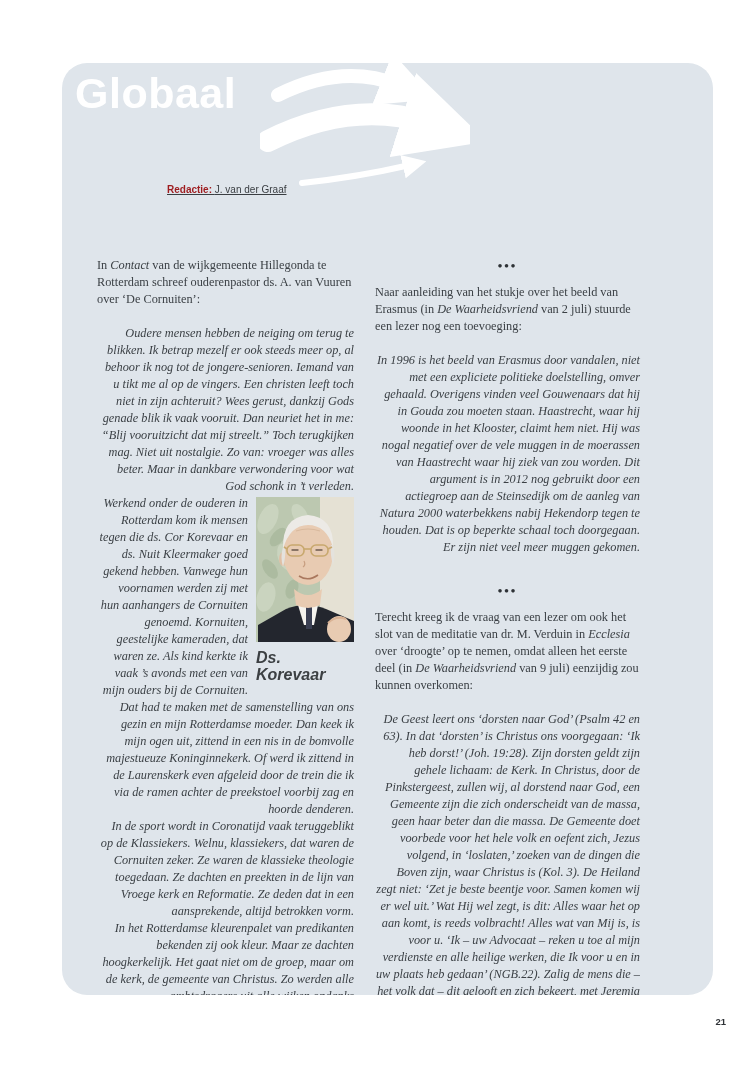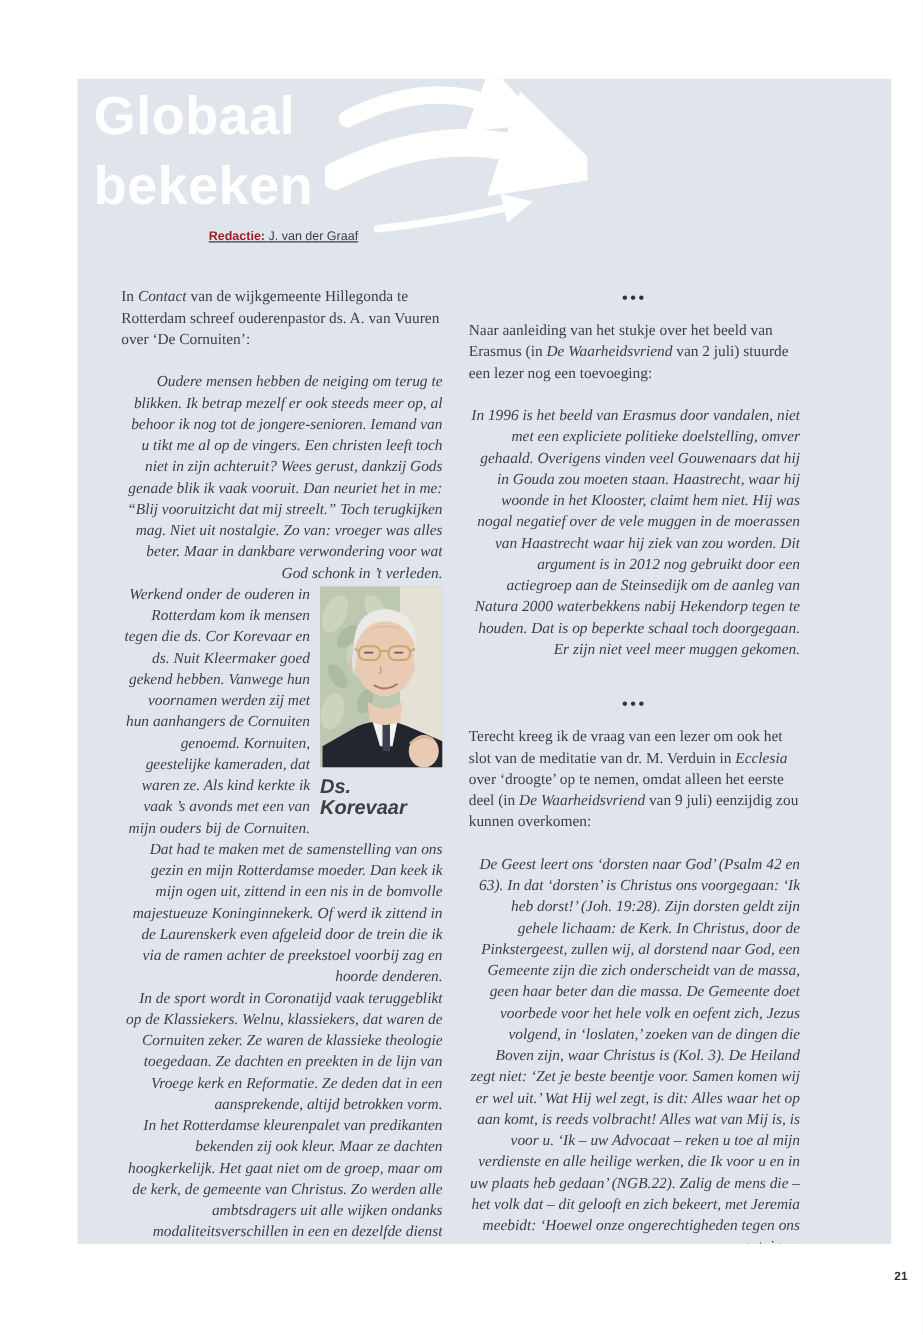--- a/index.html
+++ b/index.html
@@ -10,41 +10,42 @@
     background: #ffffff;
     overflow: hidden;
     font-family: "Liberation Serif", serif;
   }
   .panel {
     position: absolute;
     left: 62px; top: 63px;
     width: 651px; height: 932px;
     background: #dfe5eb;
     overflow: hidden;
+    border-radius: 25px;
   }
   .title {
     position: absolute; left: 13px; top: 2px;
     font-family: "Liberation Sans", sans-serif;
     font-weight: bold;
     font-size: 43px; line-height: 56px;
     color: #ffffff; letter-spacing: 0.5px;
     margin: 0;
   }
   .logo {
     position: absolute; left: 198px; top: -2px;
     width: 210px; height: 140px;
   }
   .redactie {
     position: absolute; left: 105px; top: 121px;
     font-family: "Liberation Sans", sans-serif;
     font-size: 10px; color: #3a3e42; text-decoration: underline;
   }
   .redactie .lbl { font-weight: bold; color: #9e1c1f; }
   .columns {
-    position: absolute; left: 35px; top: 166px;
+    position: absolute; left: 35px; top: 194px;
     width: 551px;
     display: flex; gap: 21px;
   }
   .col { font-size: 12.3px; line-height: 17px; color: #3b4045; }
   .col-left  { width: 257px; }
   .col-right { width: 265px; }
   p { margin: 0; }
   .gap { margin-top: 17px; }
   .bigap { margin-top: 26px; }
   .ital { font-style: italic; text-align: right; }
@@ -75,21 +76,21 @@
   .footer .date { font-style: italic; color: #7a7f84; margin-left: 4px; }
   .footer .pnum { position: absolute; right: 0; top: 0; font-weight: bold; text-align: center; }
 </style>
 </head>
 <body>
 
 <div class="page">
 
   <div class="panel">
 
-    <h1 class="title"><span>Globaal</span><br><span>bekeken</span></h1>
+    <h1 class="title"><span>Globaal</span><br></h1>
 
     <svg class="logo" viewBox="0 0 210 140" xmlns="http://www.w3.org/2000/svg" aria-hidden="true">
       <defs>
         <marker id="ah1" markerWidth="4" markerHeight="4" refX="1.2" refY="2" orient="auto" markerUnits="strokeWidth">
           <path d="M0,0 L4,2 L0,4 Z" fill="#ffffff"></path>
         </marker>
       </defs>
       <path d="M18,34 Q82,2 138,24" fill="none" stroke="#ffffff" stroke-width="14" stroke-linecap="round" marker-end="url(#ah1)"></path>
       <path d="M8,80 Q92,38 168,62" fill="none" stroke="#ffffff" stroke-width="22" stroke-linecap="round" marker-end="url(#ah1)"></path>
       <path d="M42,122 Q98,116 150,104" fill="none" stroke="#ffffff" stroke-width="6" stroke-linecap="round" marker-end="url(#ah1)"></path>

